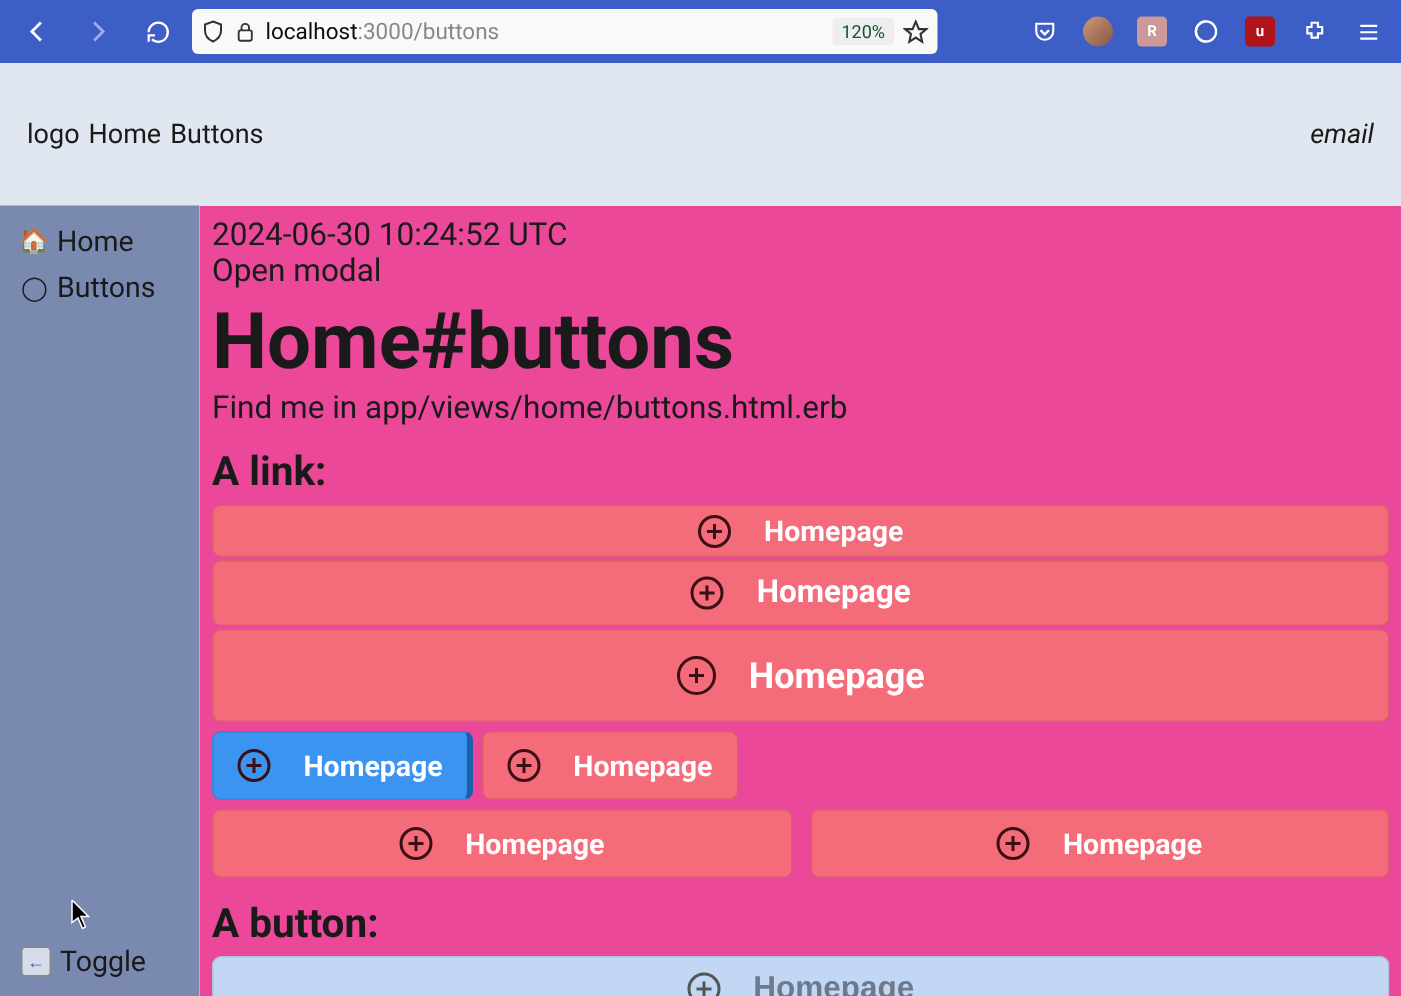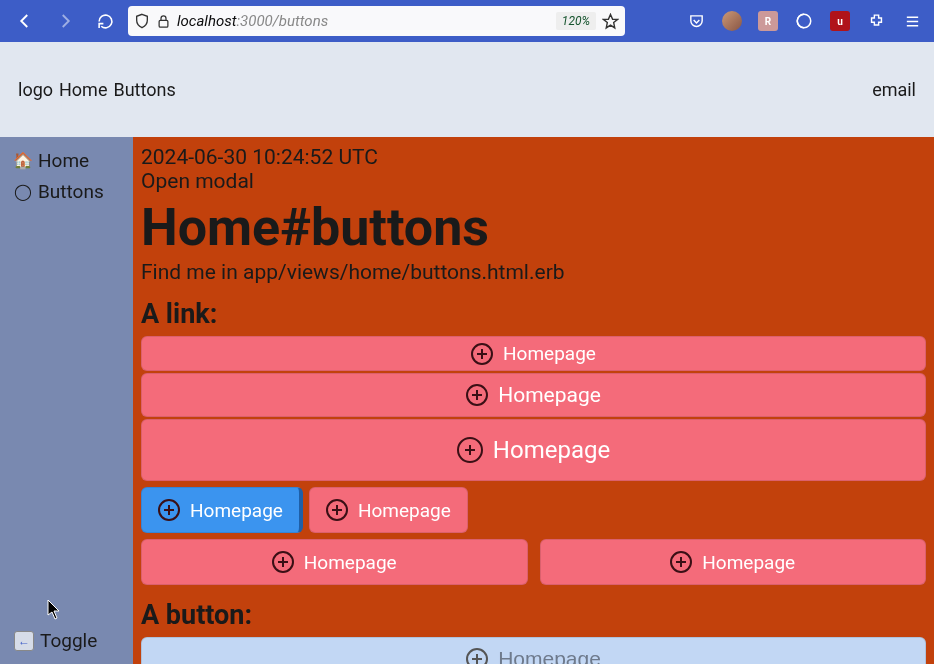--- a/index.html
+++ b/index.html
@@ -1,52 +1,52 @@
 <!DOCTYPE html>
 <html><head>
   <meta charset="utf-8">
   <style>
     * { box-sizing: border-box; margin: 0; padding: 0; }
     body { font-family: -apple-system, BlinkMacSystemFont, "Segoe UI", Roboto, sans-serif; background: #e1e7f0; width: 934px; height: 664px; overflow: hidden; }
     
     .browser-chrome { height: 42px; background: #3d5dc7; display: flex; align-items: center; padding: 0 8px; gap: 6px; }
     .nav-btn { width: 34px; height: 30px; display: flex; align-items: center; justify-content: center; color: #fff; cursor: pointer; border-radius: 4px; }
     .nav-btn.disabled { opacity: 0.5; cursor: default; }
-    .urlbar { flex: 0 0 497px; height: 30px; background: #f9f9fb; border-radius: 4px; display: flex; align-items: center; padding: 0 6px; gap: 6px; font-style: italic; }
+    .urlbar { flex: 0 0 497px; height: 30px; background: #f9f9fb; border-radius: 4px; display: flex; align-items: center; padding: 0 6px; gap: 6px; }
     .urlbar .shield, .urlbar .lock { color: #333; display: flex; align-items: center; }
     .urlbar .url { flex: 1; font-size: 15px; color: #0c0c0d; }
     .urlbar .url .gray { color: #888; }
     .urlbar .zoom { font-size: 12px; background: #eee; padding: 2px 6px; border-radius: 2px; color: #14532d; }
     .urlbar .star { color: #333; display: flex; }
     .chrome-right { display: flex; align-items: center; gap: 8px; margin-left: auto; color: #fff; }
     .chrome-icon { width: 28px; height: 28px; display: flex; align-items: center; justify-content: center; }
     .ext-badge { width: 20px; height: 20px; border-radius: 3px; display: flex; align-items: center; justify-content: center; font-size: 10px; font-weight: bold; }
     .ext-r { background: #c99; color: #fff; }
     .ext-u { background: #b0131a; color: #fff; }
     
     .header-bar { height: 95px; background: #e1e7f0; display: flex; align-items: center; padding: 0 18px; font-size: 18px; color: #1a1a1a; }
     .header-left { display: flex; gap: 6px; }
-    .header-right { margin-left: auto; }
+    .header-right { margin-left: auto; font-style: italic; }
     
     .app-body { display: flex; height: calc(664px - 42px - 95px); }
     .sidebar { width: 133px; background: #7989b0; padding-top: 8px; display: flex; flex-direction: column; }
     .sidebar-item { display: flex; align-items: center; padding: 4px 14px; font-size: 19px; color: #1a1a1a; gap: 6px; }
     .sidebar-item .si-icon { font-size: 16px; width: 18px; display: inline-flex; justify-content: center; }
     .sidebar-bottom { margin-top: auto; margin-bottom: 8px; }
     .toggle-arrow { width: 20px; height: 20px; background: #d6dce8; border: 1px solid #888; border-radius: 3px; display: inline-flex; align-items: center; justify-content: center; font-size:12px; color:#3d5dc7; }
     
-    .main { flex: 1; background: #c2410c; padding: 8px 8px 12px 8px; overflow-y: auto; color: #1a1a1a; }
+    .main { flex: 1; background: #ec4899; padding: 8px 8px 12px 8px; overflow-y: auto; color: #1a1a1a; }
     .ts { font-size: 21px; }
     .modal-link { font-size: 21px; color: #1a1a1a; }
     .h1 { font-size: 52px; font-weight: 700; margin-top: 4px; }
     .sub { font-size: 21px; margin-top: 2px; }
     .section-label { font-size: 27px; font-weight: 700; margin-top: 14px; margin-bottom: 6px; }
     
     .btn-stack { display: flex; flex-direction: column; gap: 2px; }
-    .btn { background: #f46b7a; color: #fff; border: 1px solid rgba(0,0,0,0.1); border-radius: 6px; display: flex; align-items: center; justify-content: center; gap: 10px; font-weight: 400; font-size: 19px; }
+    .btn { background: #f46b7a; color: #fff; border: 1px solid rgba(0,0,0,0.1); border-radius: 6px; display: flex; align-items: center; justify-content: center; gap: 22px; font-weight: 700; font-size: 19px; }
     .btn.sm { height: 35px; }
     .btn.md { height: 44px; font-size: 21px; }
     .btn.lg { height: 62px; font-size: 24px; }
     .btn.blue { background: #3b94ef; border-right: 4px solid #1e5fa8; }
     .btn-row { display: flex; gap: 6px; margin-top: 6px; }
     .btn-row .btn { flex: 0 0 auto; padding: 0 16px; height: 46px; }
     .btn-row2 { display: flex; gap: 12px; margin-top: 6px; }
     .btn-row2 .btn { flex: 1; height: 46px; }
     
     .btn .plus-icon { width: 22px; height: 22px; border: 2px solid currentColor; border-radius: 50%; position: relative; color: #3a0f15; }

